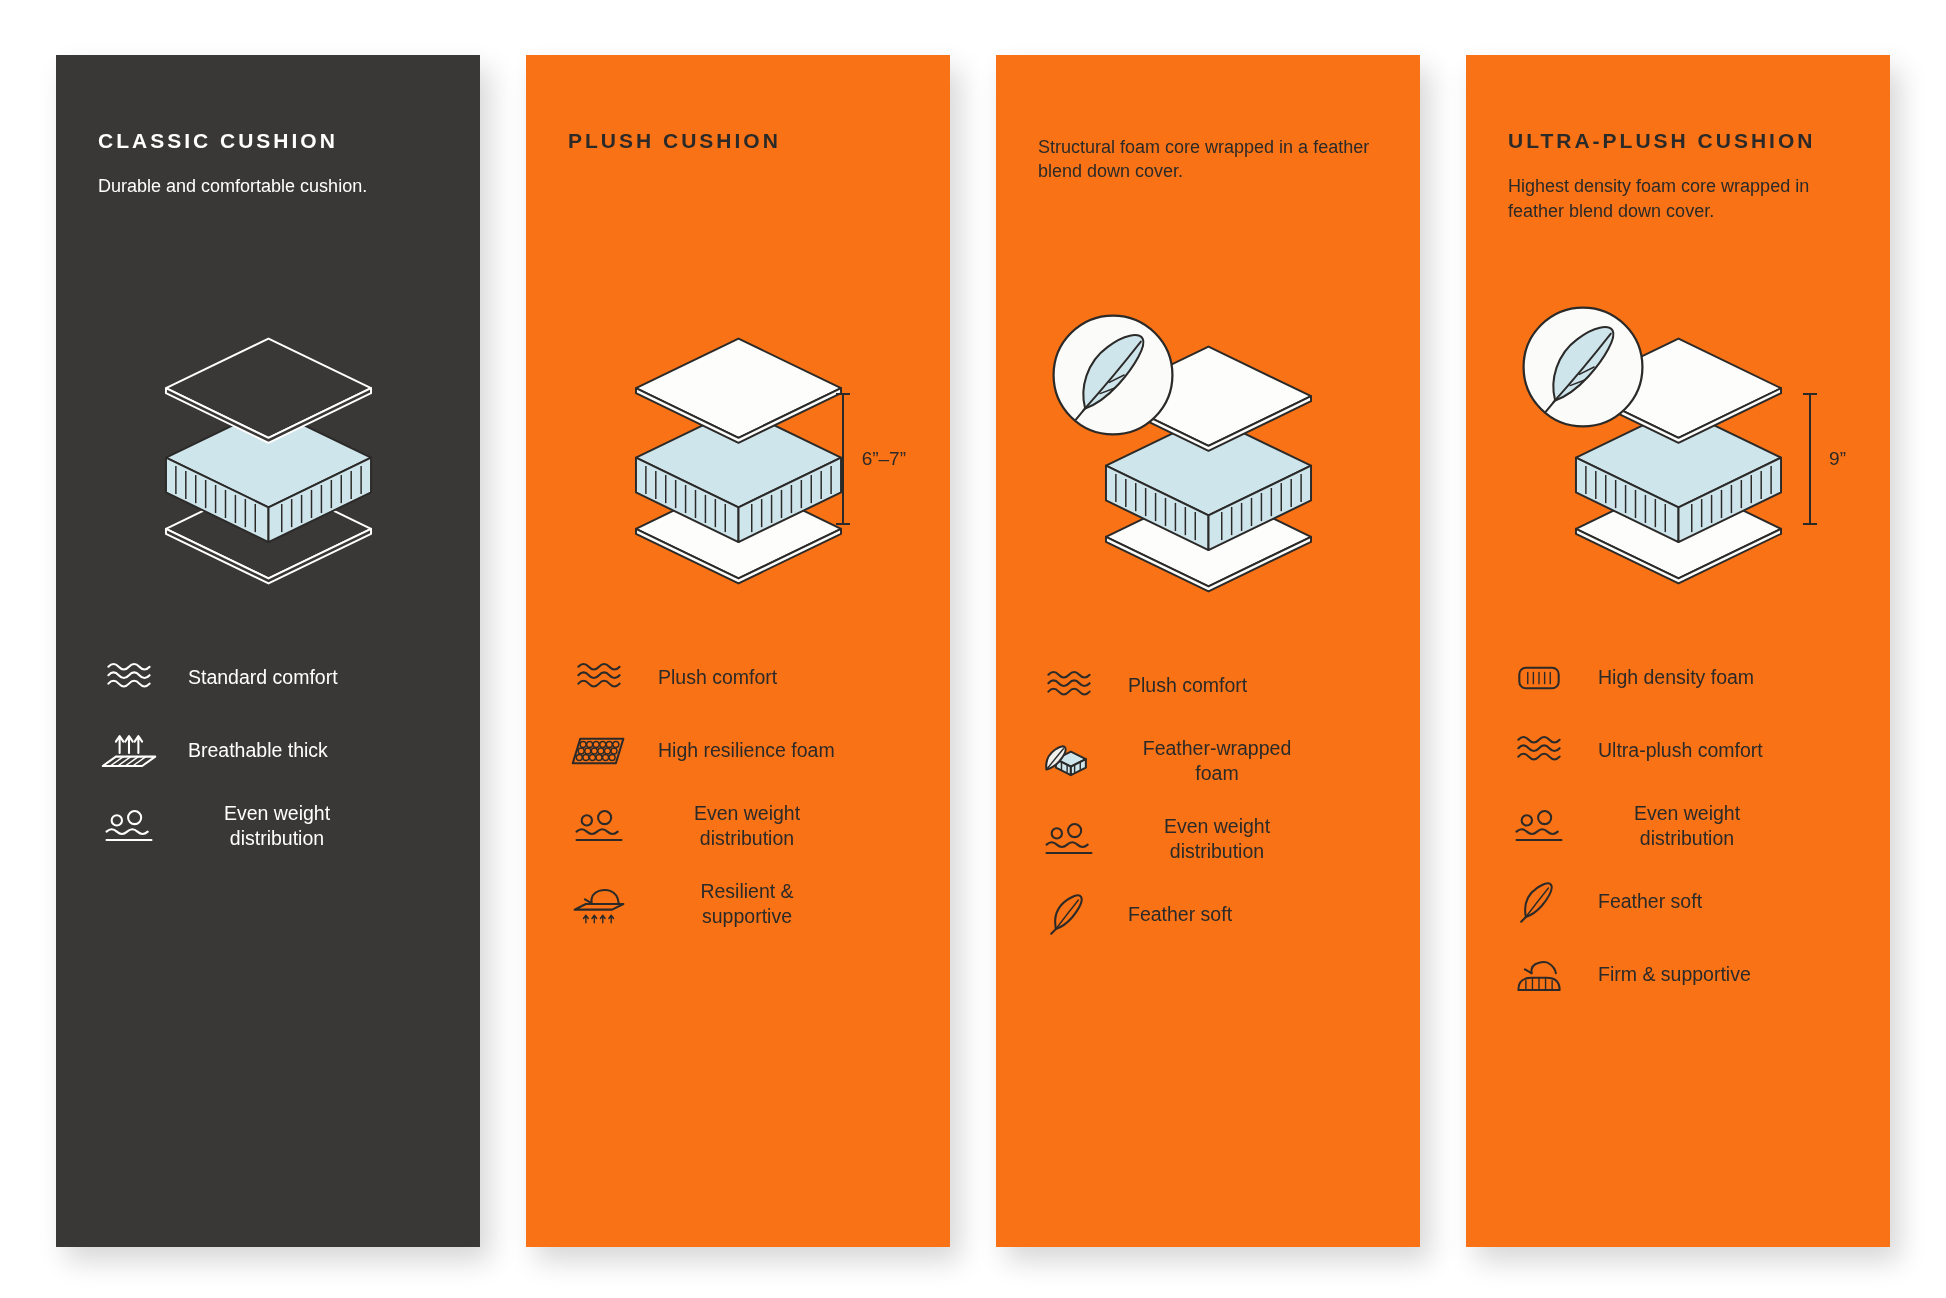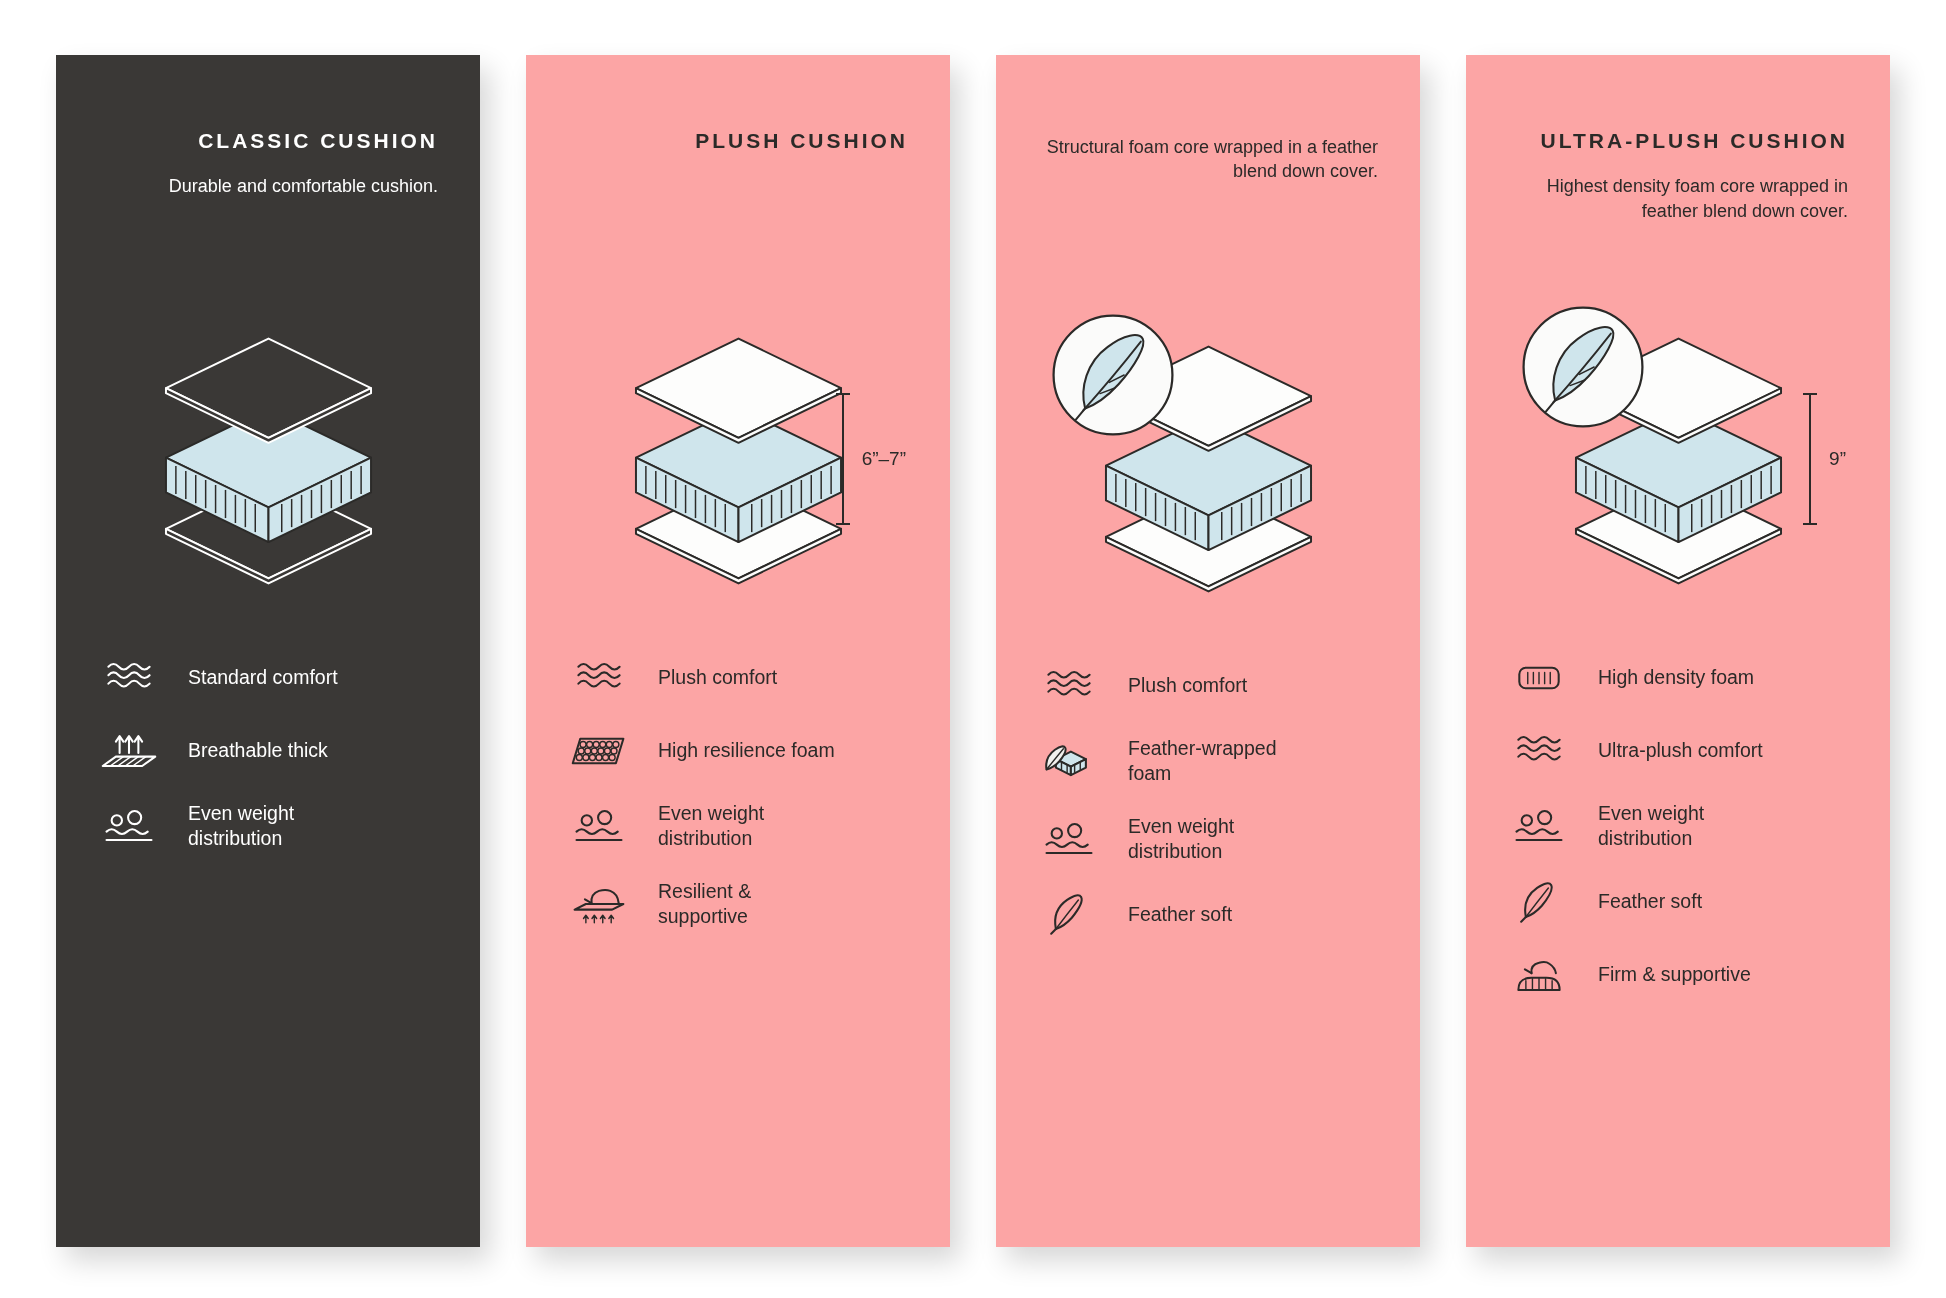--- a/index.html
+++ b/index.html
@@ -15,23 +15,23 @@
     padding-top:55px;
   }
   .panel {
     width:424px; height:1192px;
     padding:60px 42px 0 42px;
     background:#f2f1ee;
     box-shadow:10px 14px 26px rgba(0,0,0,0.16);
     position:relative;
   }
   .panel--dark { background:#3a3836; color:#ffffff; }
-  .panel--light { background:#fca5a5; color:#2b2a28; }
-
-  .panel-header { height:205px; text-align:right; }
+  .panel--light { background:#f97316; color:#2b2a28; }
+
+  .panel-header { height:205px; text-align:left; }
   .panel-title {
     font-size:21px; font-weight:bold; letter-spacing:3px;
     line-height:1.3; margin-top:12px;
   }
   .panel-desc {
     font-size:18px; line-height:1.35; margin-top:20px;
     color:inherit;
   }
 
   .diagram {
@@ -61,21 +61,21 @@
   .features {
     margin-top:38px;
     display:flex; flex-direction:column; gap:27px;
   }
   .feature { display:flex; align-items:center; gap:28px; }
   .feat-icon { flex:0 0 62px; display:flex; justify-content:center; }
   .feat-icon svg { width:60px; height:46px; stroke:currentColor; fill:none;
                    stroke-width:2.2; stroke-linecap:round; stroke-linejoin:round; }
   .feat-icon svg .thin { stroke-width:1.5; }
   .feat-icon svg .foamfill { fill:#cfe5ec; }
-  .feat-label { font-size:19.5px; line-height:1.3; max-width:178px; }
+  .feat-label { font-size:19.5px; line-height:1.3; max-width:178px;text-align:center; }
 </style>
 </head>
 <body>
 
 <div class="panels">
 
   <section class="panel panel--dark">
     <div class="panel-header">
       <h2 class="panel-title">CLASSIC CUSHION</h2>
       <p class="panel-desc">Durable and comfortable cushion.</p>

